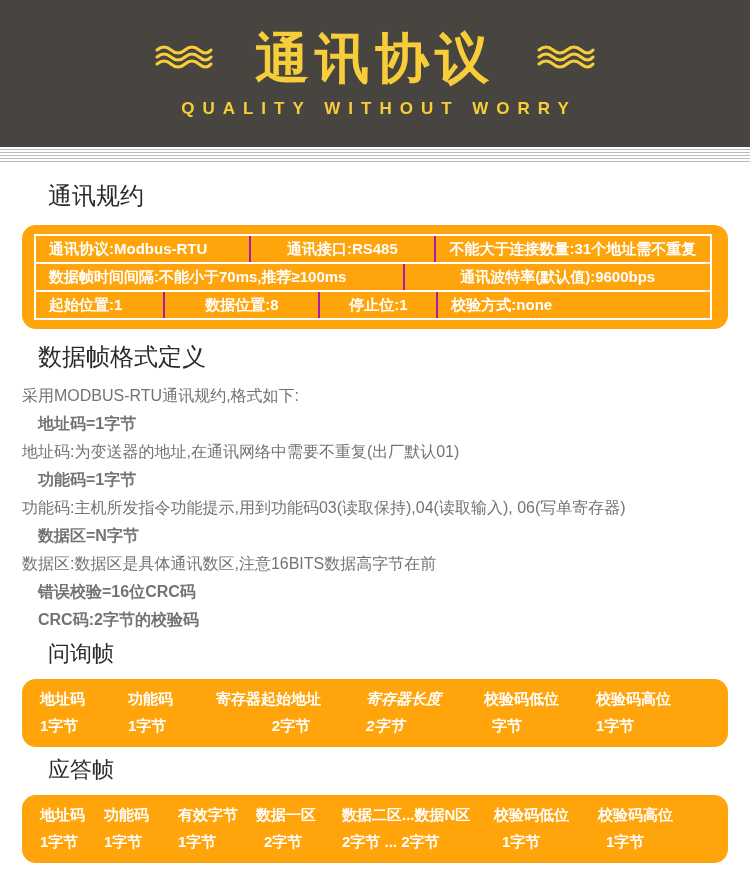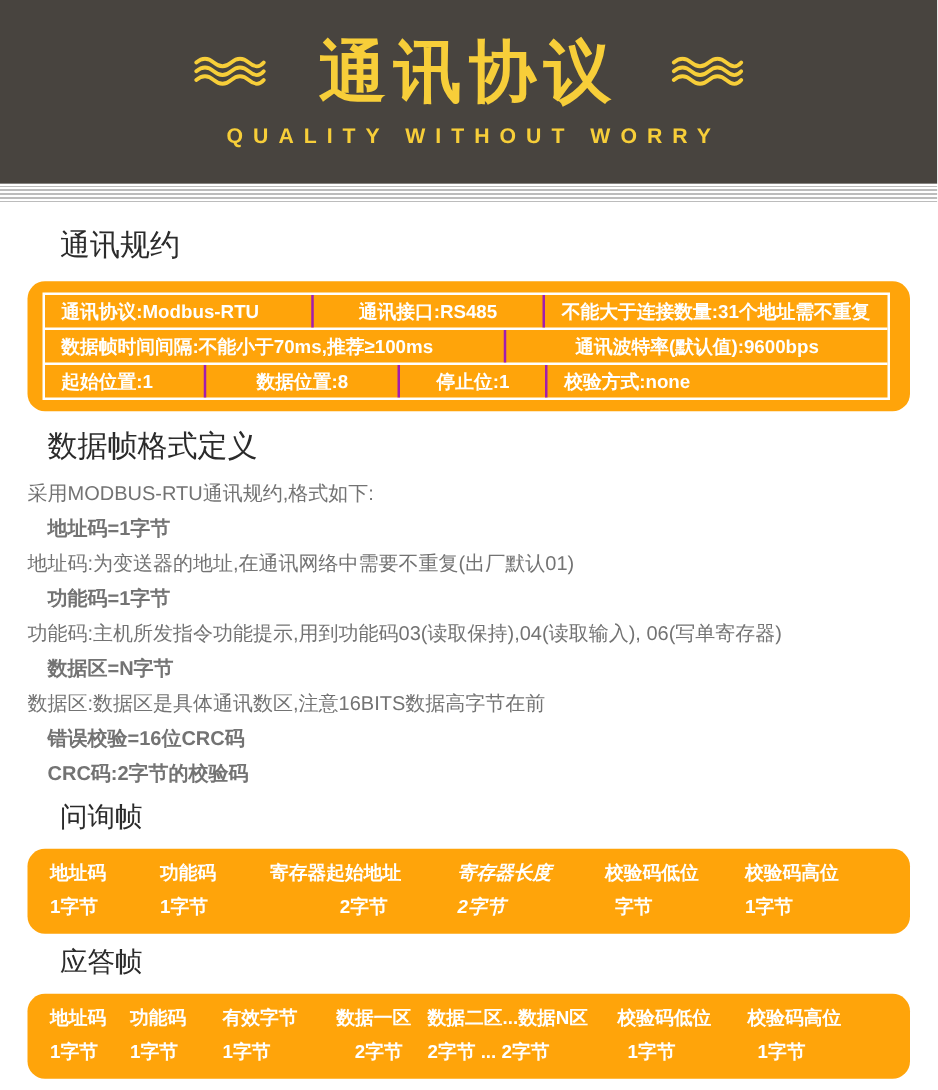--- a/index.html
+++ b/index.html
@@ -58,21 +58,21 @@
   .lines p.b { font-weight:700;margin-left:16px; }
   
   .frame-box { padding:11px 0 12px 18px; display:flex; }
   .fcol { display:flex; flex-direction:column; row-gap:9px; }
   .fcol .lbl, .fcol .byt {
     color:#fff; font-weight:700; font-size:15px; line-height:18px; white-space:nowrap;
   }
   .fcol .byt.center { text-align:center; }
   .fcol .byt.ind { padding-left:8px; }
   .q1{width:88px;} .q2{width:88px;} .q3{width:150px;} .q4{width:118px;font-style:italic;} .q5{width:112px;} .q6{width:110px;}
-  .a1{width:64px;} .a2{width:74px;} .a3{width:78px;} .a4{width:86px;align-items:center;} .a5{width:152px;} .a6{width:104px;} .a7{width:110px;}
+  .a1{width:64px;} .a2{width:74px;} .a3{width:78px;} .a4{width:86px;} .a5{width:152px;} .a6{width:104px;} .a7{width:110px;}
 </style>
 </head>
 <body>
 
 <div class="page">
 
   <header class="banner">
     <div class="title-row">
       <span class="waves">
         <svg width="58" height="24" viewBox="0 0 58 24" fill="none">

